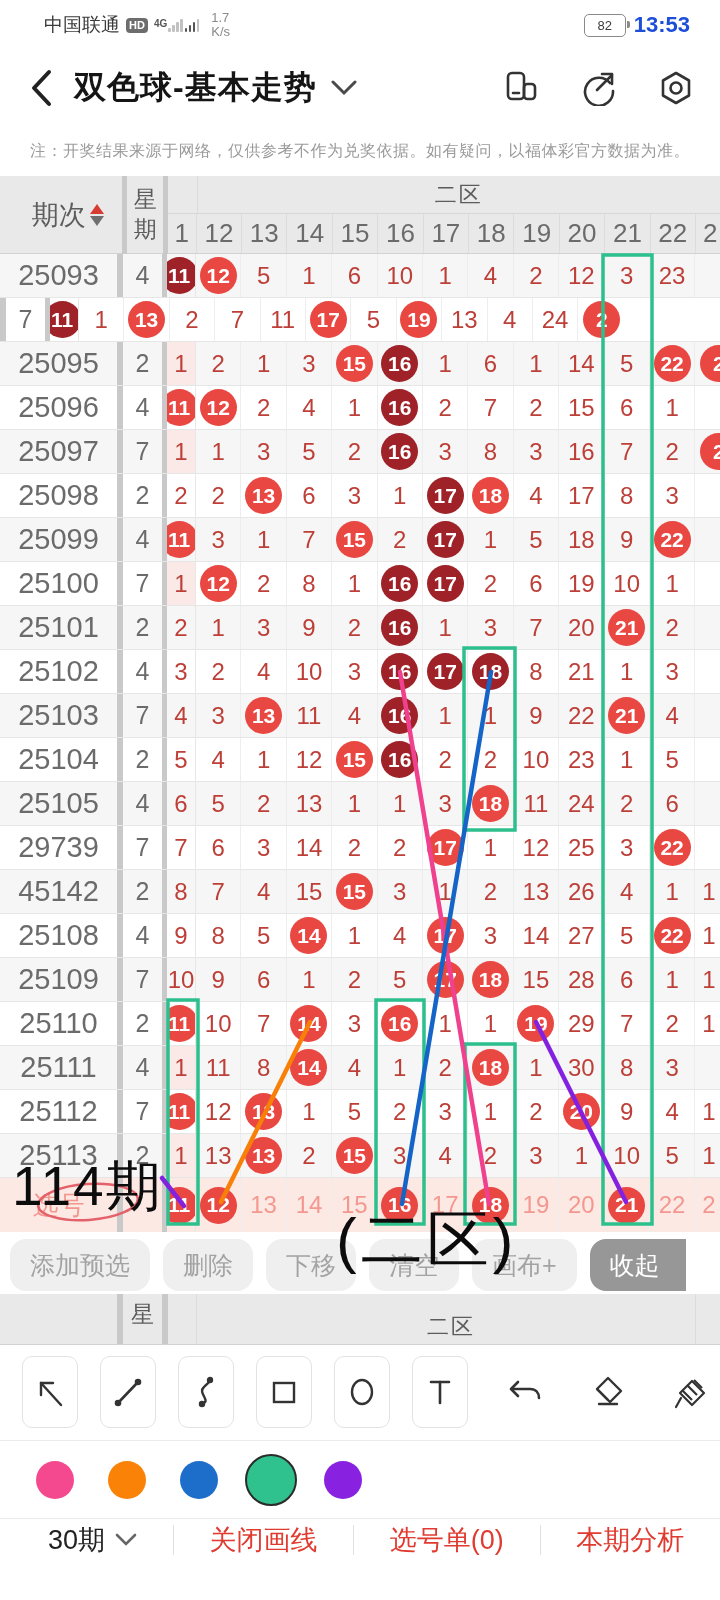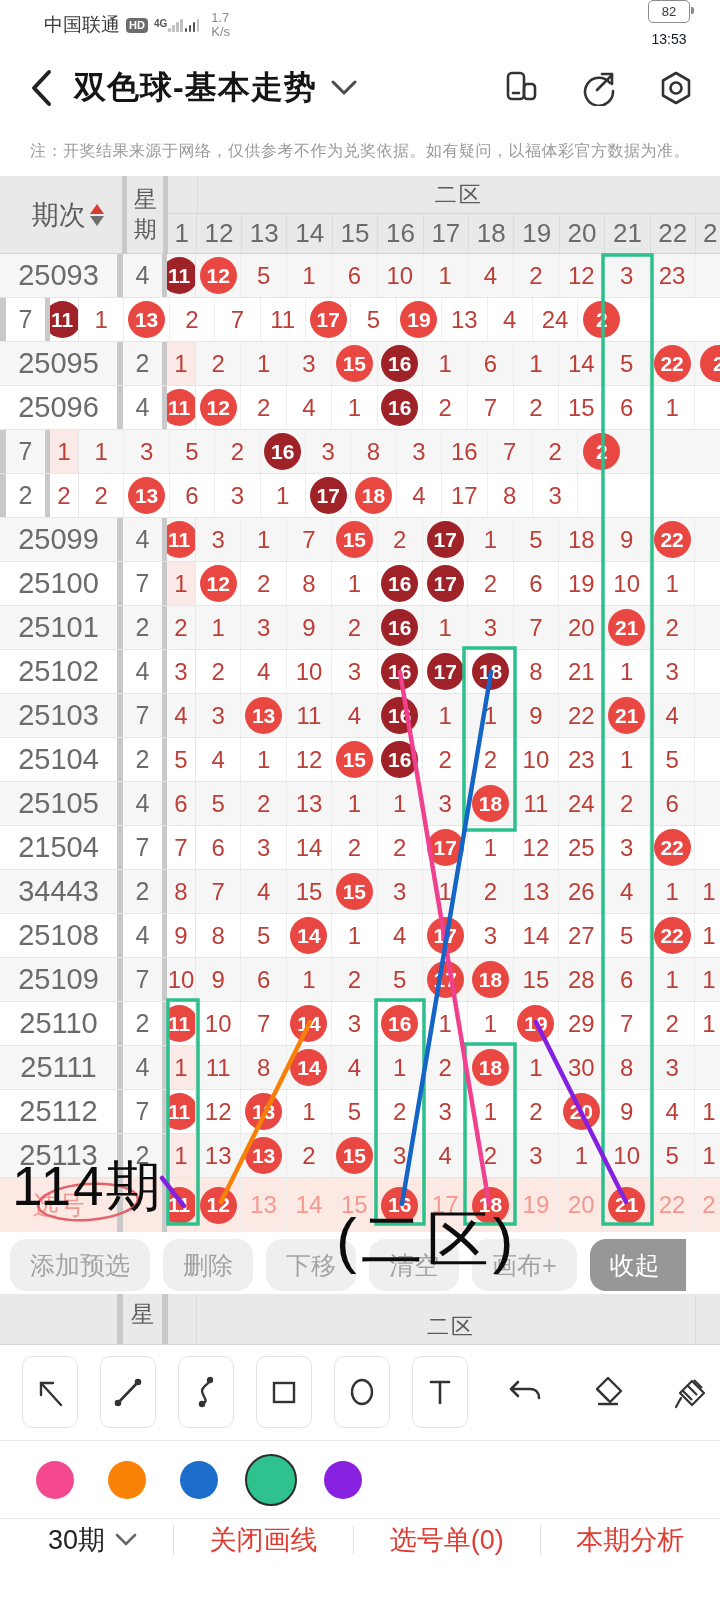--- a/index.html
+++ b/index.html
@@ -11,25 +11,25 @@
   .sb-left{display:flex;align-items:center;gap:6px;padding-left:44px;}
   .sb-carrier{font-size:19px;color:#3a3a3a;}
   .hd-badge{background:#6d6d6d;color:#fff;font-size:11px;font-weight:700;border-radius:4px;padding:2px 3px;line-height:1;}
   .sig-wrap{display:flex;align-items:flex-end;gap:2px;}
   .sig-4g{font-size:10px;font-weight:700;color:#555;line-height:1;}
   .bars{display:flex;align-items:flex-end;gap:1.5px;height:13px;}
   .bars i{display:block;width:2.5px;background:#555;border-radius:1px;}
   .bars.dim i{background:#c2c2c2;}
   .speed{display:flex;flex-direction:column;line-height:1.05;padding-left:6px;}
   .speed span{font-size:13px;color:#8a8a8a;}
-  .sb-right{position:absolute;right:30px;top:0;height:50px;display:flex;align-items:center;gap:8px;flex-direction:column;}
+  .sb-right{position:absolute;right:30px;top:0;height:50px;display:flex;align-items:center;gap:8px;}
   .batt{position:relative;width:40px;height:21px;border:1.5px solid #8a8a8a;border-radius:5px;display:flex;align-items:center;justify-content:center;}
   .batt:after{content:"";position:absolute;right:-5px;top:6px;width:3px;height:7px;background:#8a8a8a;border-radius:0 2px 2px 0;}
   .batt span{font-size:13px;color:#3a3a3a;}
-  .sb-time{font-size:14px;color:#0f172a;}
+  .sb-time{font-size:22px;color:#1d4ed8;font-weight:bold;}
 
   
   .appbar{position:absolute;left:0;top:50px;width:720px;height:76px;display:flex;align-items:center;}
   .back-btn{width:50px;height:50px;margin-left:16px;display:flex;align-items:center;justify-content:center;}
   .app-title{font-size:32px;font-weight:700;color:#151515;margin-left:8px;letter-spacing:1px;}
   .title-caret{margin-left:14px;display:flex;align-items:center;}
   .appbar-icons{position:absolute;right:26px;display:flex;gap:41px;align-items:center;}
   .abar-ic{width:36px;height:36px;display:flex;align-items:center;justify-content:center;}
 
   
@@ -327,20 +327,21 @@
         </div>
         <div class="c c-num">2</div>
         <div class="c c-num">7</div>
         <div class="c c-num">2</div>
         <div class="c c-num">15</div>
         <div class="c c-num">6</div>
         <div class="c c-num">1</div>
         <div class="c c-n23"></div>
       </div>
       <div class="t-row stripe">
+        <div class="c c-period">25097</div>
         <div class="c-gap"></div>
         <div class="c c-week">7</div>
         <div class="c-gap2"></div>
         <div class="c c-n11 hl">1</div>
         <div class="c c-num">1</div>
         <div class="c c-num">3</div>
         <div class="c c-num">5</div>
         <div class="c c-num">2</div>
         <div class="c c-num">
           <div class="ball" style="background: rgb(158, 34, 39);">16</div>
@@ -349,20 +350,21 @@
         <div class="c c-num">8</div>
         <div class="c c-num">3</div>
         <div class="c c-num">16</div>
         <div class="c c-num">7</div>
         <div class="c c-num">2</div>
         <div class="c c-n23">
           <div class="ball" style="background: rgb(233, 72, 66);">2</div>
         </div>
       </div>
       <div class="t-row">
+        <div class="c c-period">25098</div>
         <div class="c-gap"></div>
         <div class="c c-week">2</div>
         <div class="c-gap2"></div>
         <div class="c c-n11">2</div>
         <div class="c c-num">2</div>
         <div class="c c-num">
           <div class="ball" style="background: rgb(233, 72, 66);">13</div>
         </div>
         <div class="c c-num">6</div>
         <div class="c c-num">3</div>
@@ -542,21 +544,21 @@
         <div class="c c-num">
           <div class="ball" style="background: rgb(233, 72, 66);">18</div>
         </div>
         <div class="c c-num">11</div>
         <div class="c c-num">24</div>
         <div class="c c-num">2</div>
         <div class="c c-num">6</div>
         <div class="c c-n23"></div>
       </div>
       <div class="t-row">
-        <div class="c c-period">21504</div>
+        <div class="c c-period">29739</div>
         <div class="c-gap"></div>
         <div class="c c-week">7</div>
         <div class="c-gap2"></div>
         <div class="c c-n11">7</div>
         <div class="c c-num">6</div>
         <div class="c c-num">3</div>
         <div class="c c-num">14</div>
         <div class="c c-num">2</div>
         <div class="c c-num">2</div>
         <div class="c c-num">
@@ -565,21 +567,21 @@
         <div class="c c-num">1</div>
         <div class="c c-num">12</div>
         <div class="c c-num">25</div>
         <div class="c c-num">3</div>
         <div class="c c-num">
           <div class="ball" style="background: rgb(233, 72, 66);">22</div>
         </div>
         <div class="c c-n23"></div>
       </div>
       <div class="t-row stripe">
-        <div class="c c-period">34443</div>
+        <div class="c c-period">45142</div>
         <div class="c-gap"></div>
         <div class="c c-week">2</div>
         <div class="c-gap2"></div>
         <div class="c c-n11">8</div>
         <div class="c c-num">7</div>
         <div class="c c-num">4</div>
         <div class="c c-num">15</div>
         <div class="c c-num">
           <div class="ball" style="background: rgb(233, 72, 66);">15</div>
         </div>

